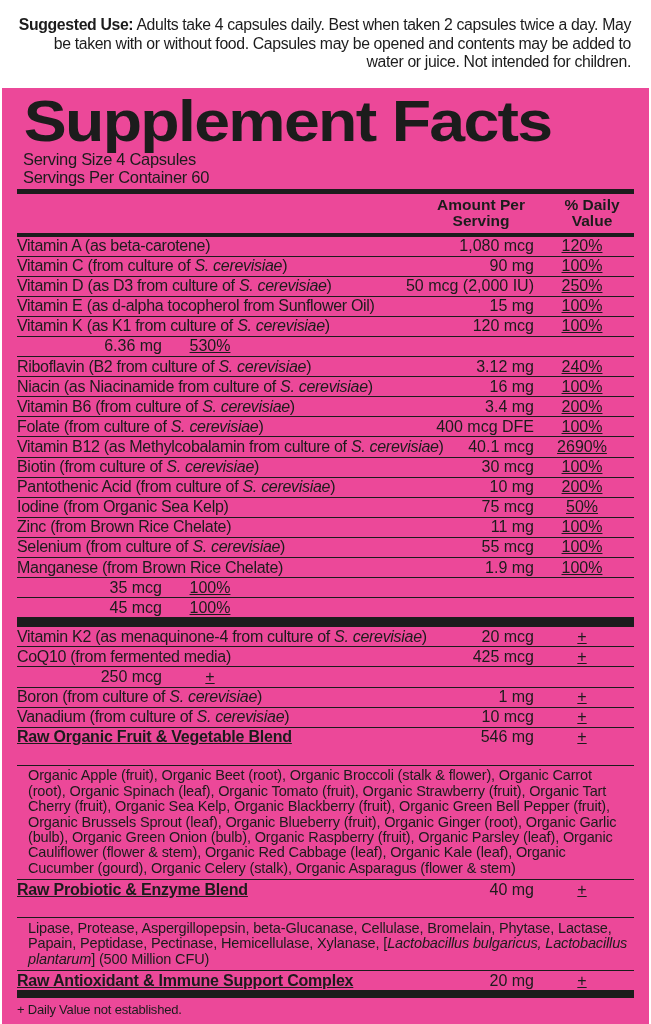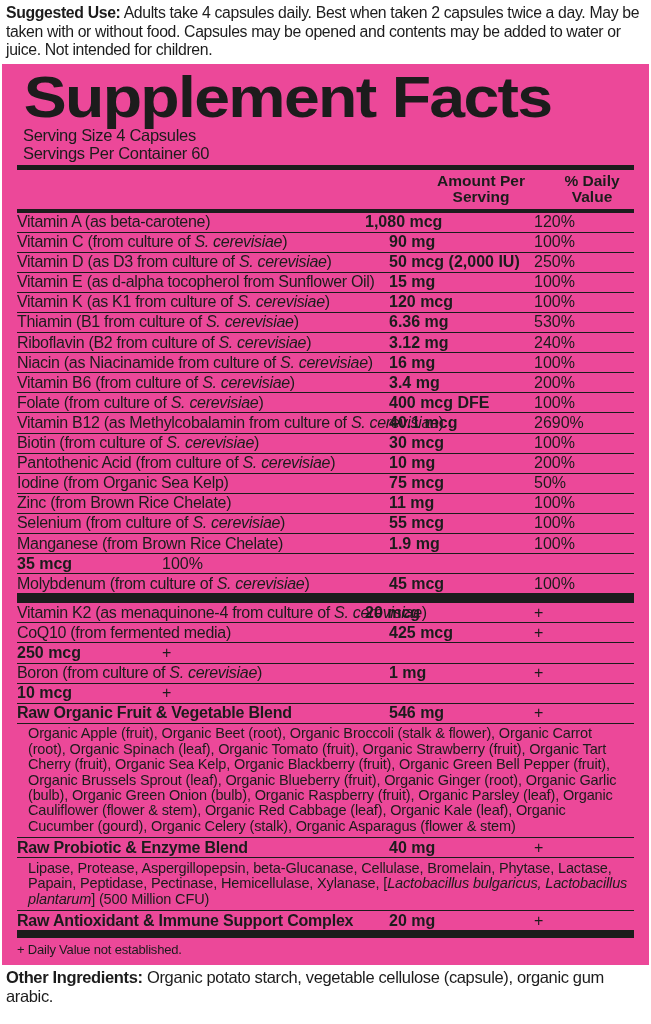--- a/index.html
+++ b/index.html
@@ -4,22 +4,22 @@
 <style>
   html,body{margin:0;padding:0;}
   body{
     width:651px;height:1024px;overflow:hidden;background:#ffffff;
     font-family:"Liberation Sans", sans-serif;color:#1c1c1c;
     -webkit-font-smoothing:antialiased;
   }
   em{font-style:italic;}
   b{font-weight:700;}
   .suggested{
-    margin:0;padding:4px 8px 4px 6px;
-    font-size:15.8px;line-height:18.5px;letter-spacing:-.35px;
+    margin:12px;padding:4px 8px 4px 6px;
+    font-size:15.8px;line-height:18.5px;letter-spacing:-.35px;text-align:right;
   }
   .panel{
     margin:0 2px;border:3px solid #ec4899;padding:0 12px;
     overflow:hidden;background:#ec4899;
   }
   .title{
     font-weight:700;font-size:57px;line-height:58px;letter-spacing:-1.5px;
     white-space:nowrap;padding:1px 0 0 6px;
     transform:scaleX(1.13);transform-origin:0 60%;
   }
@@ -34,29 +34,29 @@
   .hdr-sp{flex:1;}
   .hdr-amt{width:145px;flex:none;display:flex;justify-content:flex-end;}
   .hdr-amt span{width:106px;text-align:center;}
   .hdr-dv{width:100px;flex:none;display:flex;}
   .hdr-dv span{width:80px;margin-left:auto;text-align:center;padding-right:2px;}
   .row{
     display:flex;align-items:baseline;border-top:1.5px solid #1c1c1c;
     padding:.5px 0 .8px;font-size:16px;line-height:17.8px;
   }
   .row .nm{flex:1 1 0;min-width:0;white-space:nowrap;letter-spacing:-.3px;}
-  .row .amt{width:145px;flex:none;white-space:nowrap;font-weight:bold;}
-  .row .dv{width:100px;flex:none;text-align:left;padding-right:4px;box-sizing:border-box;white-space:nowrap;}
-  .boldrow .nm{font-weight:700;letter-spacing:-.2px;}
+  .row .amt{width:145px;flex:none;text-align:right;white-space:nowrap;}
+  .row .dv{width:100px;flex:none;text-align:center;padding-right:4px;box-sizing:border-box;white-space:nowrap;text-decoration:underline;}
+  .boldrow .nm{font-weight:700;letter-spacing:-.2px;text-decoration:underline;}
   .subrow{
     border-top:1.5px solid #1c1c1c;
     padding:2.5px 6px 3px 11px;
-    font-size:14.5px;line-height:15.4px;letter-spacing:-.15px;
-  }
-  .nb{border-top:none;gap:24px;}
+    font-size:14.5px;line-height:15.4px;letter-spacing:-.15px;margin-top:18px;
+  }
+  .nb{border-top:none;}
   .footnote{font-size:13px;line-height:18px;padding:2.5px 0 3.5px;letter-spacing:-.2px;}
   .other{margin:0;padding:3px 8px 0 6px;font-size:16.5px;line-height:19px;letter-spacing:-.35px;}
 </style>
 </head>
 <body>
 
 <div class="page">
 
   <p class="suggested"><b>Suggested Use:</b><span> Adults take 4 capsules daily. Best when taken 2 capsules twice a day. May be taken with or without food. Capsules may be opened and contents may be added to water or juice. Not intended for children.</span></p>
 
@@ -95,21 +95,20 @@
           <span class="nm">Vitamin E (as d-alpha tocopherol from Sunflower Oil)</span>
           <span class="amt">15 mg</span>
           <span class="dv">100%</span>
         </div>
         <div class="row">
           <span class="nm">Vitamin K (as K1 from culture of <em>S. cerevisiae</em>)</span>
           <span class="amt">120 mcg</span>
           <span class="dv">100%</span>
         </div>
         <div class="row">
-          <span class="nm">Thiamin (B1 from culture of <em>S. cerevisiae</em>)</span>
           <span class="amt">6.36 mg</span>
           <span class="dv">530%</span>
         </div>
         <div class="row">
           <span class="nm">Riboflavin (B2 from culture of <em>S. cerevisiae</em>)</span>
           <span class="amt">3.12 mg</span>
           <span class="dv">240%</span>
         </div>
         <div class="row">
           <span class="nm">Niacin (as Niacinamide from culture of <em>S. cerevisiae</em>)</span>
@@ -159,21 +158,20 @@
         <div class="row">
           <span class="nm">Manganese (from Brown Rice Chelate)</span>
           <span class="amt">1.9 mg</span>
           <span class="dv">100%</span>
         </div>
         <div class="row">
           <span class="amt">35 mcg</span>
           <span class="dv">100%</span>
         </div>
         <div class="row">
-          <span class="nm">Molybdenum (from culture of <em>S. cerevisiae</em>)</span>
           <span class="amt">45 mcg</span>
           <span class="dv">100%</span>
         </div>
         <div class="bar bar10"></div>
         <div class="row nb">
           <span class="nm">Vitamin K2 (as menaquinone-4 from culture of <em>S. cerevisiae</em>)</span>
           <span class="amt">20 mcg</span>
           <span class="dv">+</span>
         </div>
         <div class="row">
@@ -184,20 +182,21 @@
         <div class="row">
           <span class="amt">250 mcg</span>
           <span class="dv">+</span>
         </div>
         <div class="row">
           <span class="nm">Boron (from culture of <em>S. cerevisiae</em>)</span>
           <span class="amt">1 mg</span>
           <span class="dv">+</span>
         </div>
         <div class="row">
+          <span class="nm">Vanadium (from culture of <em>S. cerevisiae</em>)</span>
           <span class="amt">10 mcg</span>
           <span class="dv">+</span>
         </div>
         <div class="row boldrow">
           <span class="nm">Raw Organic Fruit &amp; Vegetable Blend</span>
           <span class="amt">546 mg</span>
           <span class="dv">+</span>
         </div>
         <div class="subrow">Organic Apple (fruit), Organic Beet (root), Organic Broccoli (stalk &amp; flower), Organic Carrot (root), Organic Spinach (leaf), Organic Tomato (fruit), Organic Strawberry (fruit), Organic Tart Cherry (fruit), Organic Sea Kelp, Organic Blackberry (fruit), Organic Green Bell Pepper (fruit), Organic Brussels Sprout (leaf), Organic Blueberry (fruit), Organic Ginger (root), Organic Garlic (bulb), Organic Green Onion (bulb), Organic Raspberry (fruit), Organic Parsley (leaf), Organic Cauliflower (flower &amp; stem), Organic Red Cabbage (leaf), Organic Kale (leaf), Organic Cucumber (gourd), Organic Celery (stalk), Organic Asparagus (flower &amp; stem)</div>
         <div class="row boldrow">

